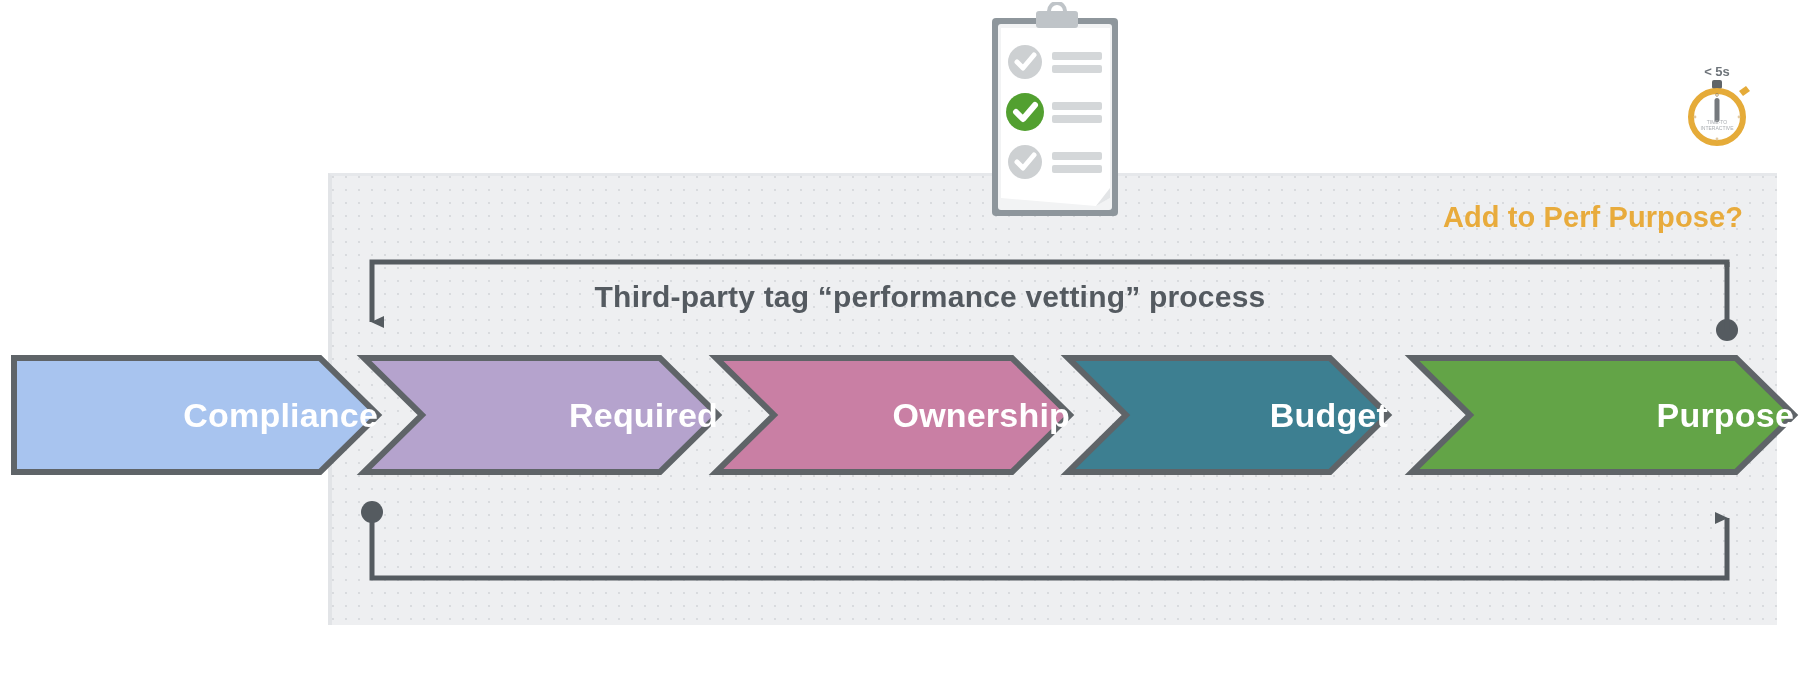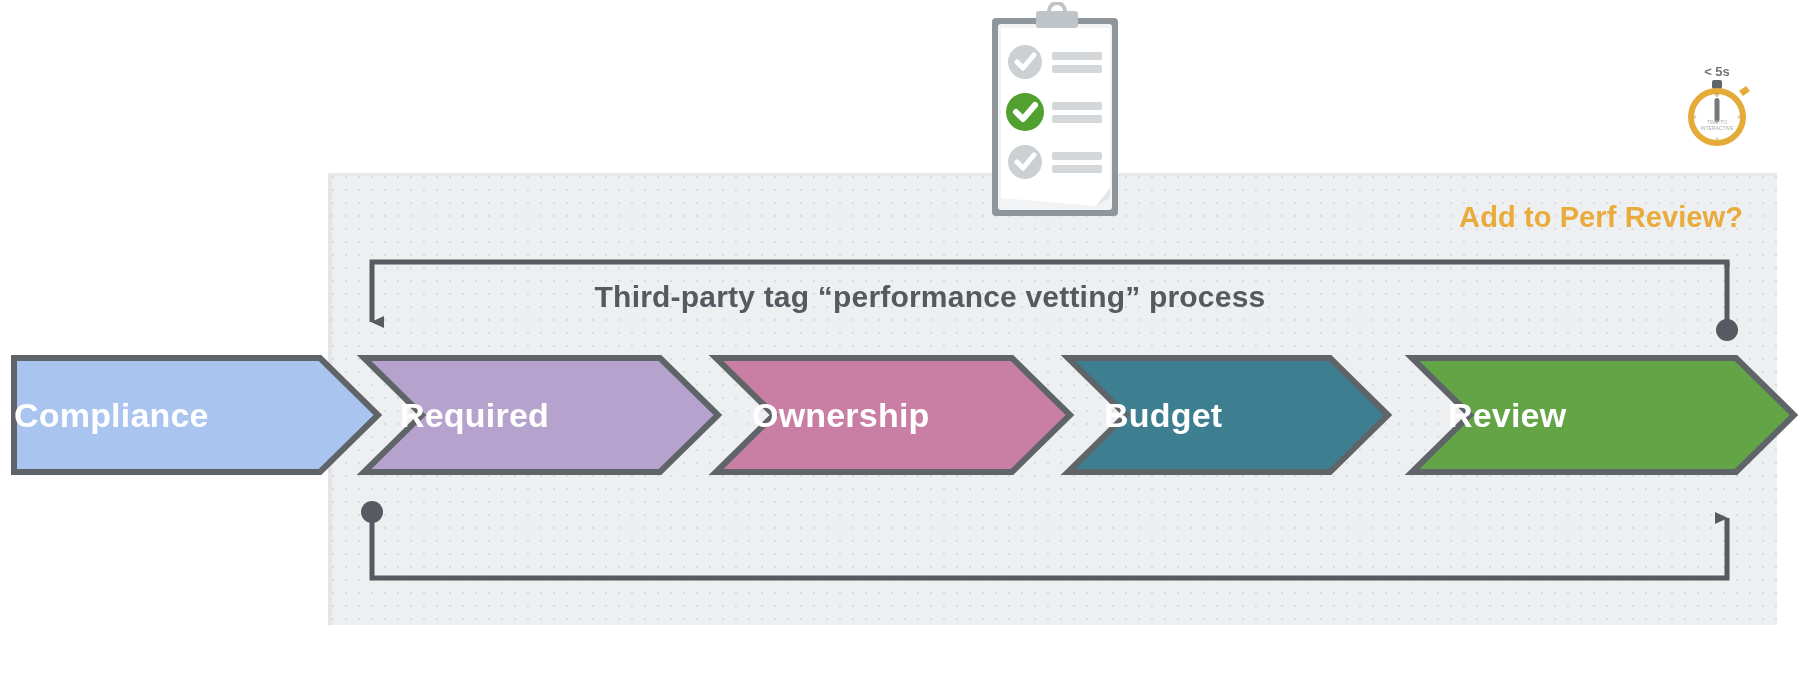--- a/index.html
+++ b/index.html
@@ -80,42 +80,42 @@
     top: 355px;
     width: 1810px;
     height: 120px;
   }
   .chev {
     position: absolute;
     top: 0;
     height: 120px;
     display: flex;
     align-items: center;
-    justify-content: flex-start;
+    justify-content: flex-end;
     color: #ffffff;
     font-size: 34px;
     font-weight: bold;
     letter-spacing: .2px;
     box-sizing: border-box;
   }
   .chev span { position: relative; z-index: 2; }
 
   
   .clipboard { position: absolute; left: 984px; top: 2px; }
 
   
   .stopwatch { position: absolute; left: 1676px; top: 62px; }
 </style>
 </head>
 <body>
 
 <div id="stage">
 
   <div class="panel">
-    <div class="panel-title">Add to Perf Review?</div>
+    <div class="panel-title">Add to Perf Purpose?</div>
   </div>
 
   <svg class="loops" viewBox="0 0 1810 690" width="1810" height="690">
     <defs>
       <marker id="arrowDown" markerWidth="14" markerHeight="14" refX="7" refY="12" orient="auto" markerUnits="userSpaceOnUse">
         <path d="M1,0 L13,0 L7,13 Z" fill="#555b60"></path>
       </marker>
       <marker id="arrowUp" markerWidth="14" markerHeight="14" refX="7" refY="12" orient="auto" markerUnits="userSpaceOnUse">
         <path d="M1,0 L13,0 L7,13 Z" fill="#555b60"></path>
       </marker>
@@ -155,21 +155,21 @@
     <div class="chev" style="left:400px; width:318px;">
       <span>Required</span>
     </div>
     <div class="chev" style="left:752px; width:318px;">
       <span>Ownership</span>
     </div>
     <div class="chev" style="left:1104px;width:284px;">
       <span>Budget</span>
     </div>
     <div class="chev" style="left:1448px;width:346px;">
-      <span>Review</span>
+      <span>Purpose</span>
     </div>
   </div>
 
   <svg class="clipboard" width="142" height="222" viewBox="0 0 142 222">
 
     <rect x="8" y="16" width="126" height="198" rx="4" fill="#8e969c"></rect>
     <rect x="14" y="22" width="114" height="186" rx="3" fill="#f2f3f4"></rect>
 
     <path d="M17,26 L126,26 L126,196 L112,204 L17,196 Z" fill="#ffffff"></path>
     <path d="M112,204 L126,196 L126,186 Z" fill="#e3e5e7"></path>

